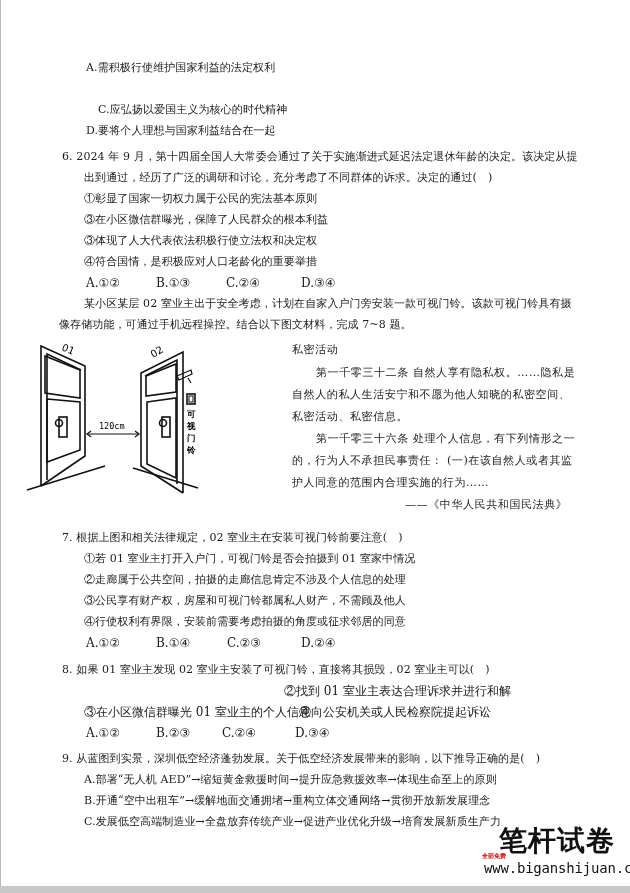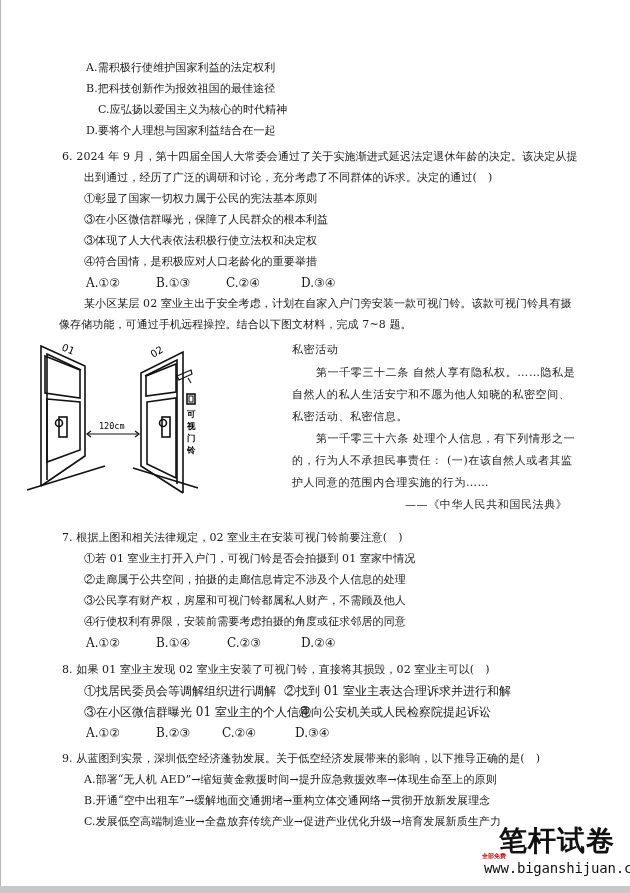--- a/index.html
+++ b/index.html
@@ -42,21 +42,20 @@
     font-family: "DejaVu Sans Mono", "Liberation Mono", monospace;
     font-size: 14px; color: #111; letter-spacing: -0.2px; line-height: 16px;
   }
 </style>
 </head>
 <body>
 
 <div class="page">
 
   <div class="line" style="left:85px;top:61px">A.需积极行使维护国家利益的法定权利</div>
-  <div class="line" style="left:85px;top:82px">B.把科技创新作为报效祖国的最佳途径</div>
   <div class="line" style="left:97px;top:103px">C.应弘扬以爱国主义为核心的时代精神</div>
   <div class="line" style="left:85px;top:124px">D.要将个人理想与国家利益结合在一起</div>
 
   <div class="line" style="left:61px;top:150px">6. 2024 年 9 月，第十四届全国人大常委会通过了关于实施渐进式延迟法定退休年龄的决定。该决定从提</div>
   <div class="line" style="left:83px;top:171px">出到通过，经历了广泛的调研和讨论，充分考虑了不同群体的诉求。决定的通过(　)</div>
   <div class="line" style="left:83px;top:192px">①彰显了国家一切权力属于公民的宪法基本原则</div>
   <div class="line" style="left:83px;top:213px">③在小区微信群曝光，保障了人民群众的根本利益</div>
   <div class="line" style="left:83px;top:234px">③体现了人大代表依法积极行使立法权和决定权</div>
   <div class="line" style="left:83px;top:255px">④符合国情，是积极应对人口老龄化的重要举措</div>
   <div class="opt-row" style="left:85px;top:276px;width:300px;height:14px">
@@ -126,21 +125,20 @@
   <div class="line" style="left:83px;top:615px">④行使权利有界限，安装前需要考虑拍摄的角度或征求邻居的同意</div>
   <div class="opt-row" style="left:85px;top:636px;width:300px;height:14px">
     <span style="left:0">A.①②</span>
     <span style="left:70px">B.①④</span>
     <span style="left:141px">C.②③</span>
     <span style="left:215px">D.②④</span>
   </div>
 
   <div class="line" style="left:61px;top:663px">8. 如果 01 室业主发现 02 室业主安装了可视门铃，直接将其损毁，02 室业主可以(　)</div>
   <div class="opt-row" style="left:83px;top:684px;width:500px;height:14px">
-    <span style="left:0">①找居民委员会等调解组织进行调解</span>
     <span style="left:200px">②找到 01 室业主表达合理诉求并进行和解</span>
   </div>
   <div class="opt-row" style="left:83px;top:705px;width:500px;height:14px">
     <span style="left:0">③在小区微信群曝光 01 室业主的个人信息</span>
     <span style="left:215px">④向公安机关或人民检察院提起诉讼</span>
   </div>
   <div class="opt-row" style="left:85px;top:726px;width:300px;height:14px">
     <span style="left:0">A.①②</span>
     <span style="left:70px">B.②③</span>
     <span style="left:136px">C.②④</span>

